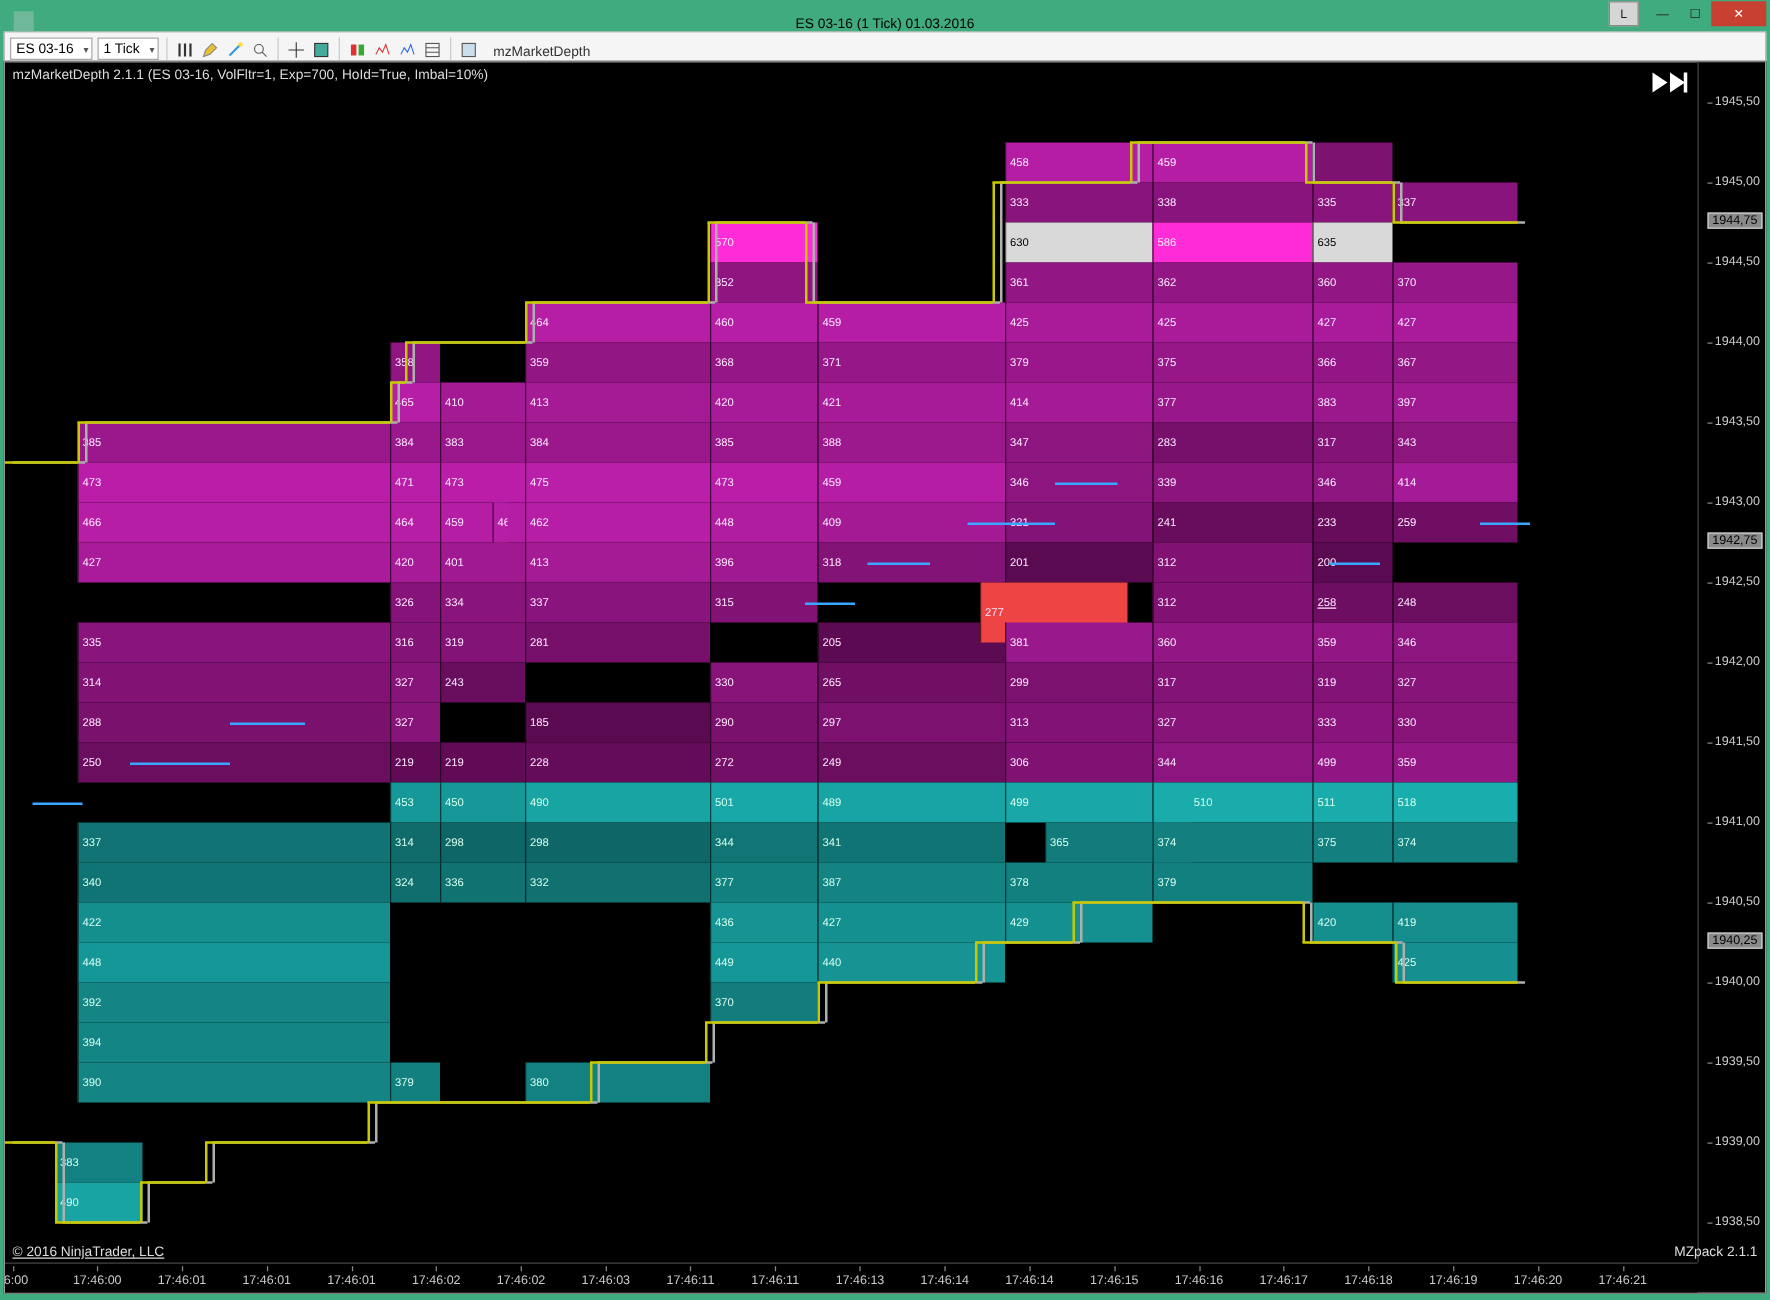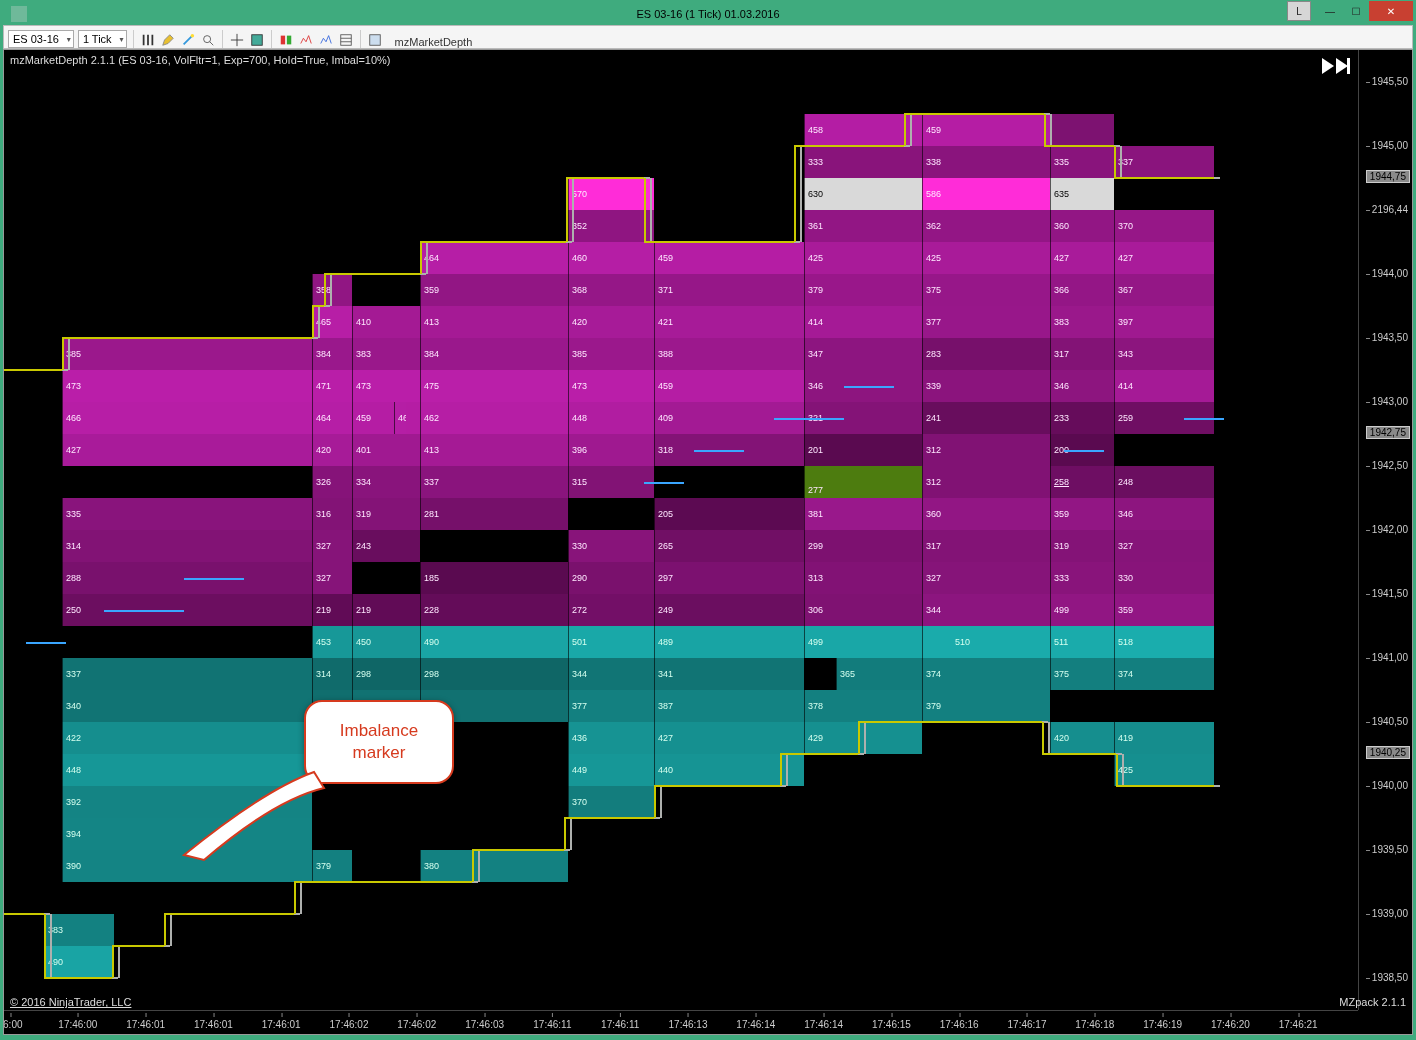--- a/index.html
+++ b/index.html
@@ -1,18 +1,18 @@
 <!DOCTYPE html>
 <html><head>
 <meta charset="utf-8">
 <style>
   * { box-sizing: border-box; margin: 0; padding: 0; }
   body { font-family: "Segoe UI", Tahoma, sans-serif; font-size: 11px; background: #3fab7e; }
   .window { width: 1416px; height: 1040px; background: #3fab7e; position: relative; padding: 3px; }
-  .titlebar { height: 22px; display: flex; align-items: center; background: #3fab7e; color: #000; position: relative; }
+  .titlebar { height: 22px; display: flex; align-items: flex-end; background: #3fab7e; color: #000; position: relative; }
   .titlebar .title { position: absolute; left: 50%; transform: translateX(-50%); font-size: 11px; }
   .app-icon { width: 16px; height: 16px; margin-left: 8px; background: #6fb99a; }
   .win-buttons { position: absolute; right: 0; top: -2px; display: flex; }
   .win-btn { width: 26px; height: 20px; display: flex; align-items: center; justify-content: center; font-size: 10px; color:#222; }
   .win-btn.l { width:24px; background:#d6d6d6; border:1px solid #888; margin-right:6px;}
   .win-btn.min, .win-btn.max { background:#3fab7e; }
   .win-btn.close { background:#c84031; color:#fff; width:44px;}
   .toolbar { height: 24px; background: #f5f5f5; border:1px solid #bbb; display:flex; align-items:flex-end; padding:0 4px; gap:4px; }
   .tb-dd { border:1px solid #aaa; background:#fff; height:18px; padding:0 14px 0 4px; font-size:11px; display:flex; align-items:center; position:relative;}
   .tb-dd:after { content:"▾"; position:absolute; right:2px; font-size:8px; color:#555;}
@@ -219,21 +219,21 @@
         <div class="cell ask" style="left: 800px; width: 118px; top: 96px; height: 32px; background: rgb(137, 20, 123);">333</div>
         <div class="cell ask highlight" style="left: 800px; width: 118px; top: 128px; height: 32px; background: rgb(230, 40, 210);">630</div>
         <div class="cell ask" style="left: 800px; width: 118px; top: 160px; height: 32px; background: rgb(146, 22, 132);">361</div>
         <div class="cell ask" style="left: 800px; width: 118px; top: 192px; height: 32px; background: rgb(169, 27, 153);">425</div>
         <div class="cell ask" style="left: 800px; width: 118px; top: 224px; height: 32px; background: rgb(153, 23, 138);">379</div>
         <div class="cell ask" style="left: 800px; width: 118px; top: 256px; height: 32px; background: rgb(165, 26, 150);">414</div>
         <div class="cell ask" style="left: 800px; width: 118px; top: 288px; height: 32px; background: rgb(141, 21, 128);">347</div>
         <div class="cell ask" style="left: 800px; width: 118px; top: 320px; height: 32px; background: rgb(141, 21, 127);">346</div>
         <div class="cell ask" style="left: 800px; width: 118px; top: 352px; height: 32px; background: rgb(132, 19, 119);">321</div>
         <div class="cell ask" style="left: 800px; width: 118px; top: 384px; height: 32px; background: rgb(90, 10, 80);">201</div>
-        <div class="cell ask" style="left: 800px; width: 118px; top: 416px; height: 48px; background: #4d7c0f;">277</div>
+        <div class="cell ask" style="left: 780px; width: 118px; top: 416px; height: 48px; background: #ef4444;">277</div>
         <div class="cell ask" style="left: 800px; width: 118px; top: 448px; height: 32px; background: rgb(153, 24, 139);">381</div>
         <div class="cell ask" style="left: 800px; width: 118px; top: 480px; height: 32px; background: rgb(125, 17, 112);">299</div>
         <div class="cell ask" style="left: 800px; width: 118px; top: 512px; height: 32px; background: rgb(130, 18, 117);">313</div>
         <div class="cell ask" style="left: 800px; width: 118px; top: 544px; height: 32px; background: rgb(127, 18, 114);">306</div>
         <div class="cell bid" style="left: 800px; width: 118px; top: 576px; height: 32px; background: rgb(25, 167, 167);">499</div>
         <div class="cell bid" style="left: 832px; width: 118px; top: 608px; height: 32px; background: rgb(18, 124, 124); text-align: center;">365</div>
         <div class="cell bid" style="left: 800px; width: 118px; top: 640px; height: 32px; background: rgb(19, 128, 128);">378</div>
         <div class="cell bid" style="left: 800px; width: 118px; top: 672px; height: 32px; background: rgb(21, 144, 144);">429</div>
         <div class="cell ask" style="left: 918px; width: 128px; top: 64px; height: 32px; background: rgb(181, 29, 164);">459</div>
         <div class="cell ask" style="left: 918px; width: 128px; top: 96px; height: 32px; background: rgb(138, 20, 125);">338</div>
@@ -385,21 +385,21 @@
         <div class="bluebar" style="left: 770px; width: 70px; top: 368px;"></div>
         <div class="bluebar" style="left: 840px; width: 50px; top: 336px;"></div>
         <div class="bluebar" style="left: 1060px; width: 40px; top: 400px;"></div>
         <div class="bluebar" style="left: 1180px; width: 40px; top: 368px;"></div>
         <div class="bluebar" style="left: 22px; width: 40px; top: 592px;"></div>
       </div>
 
     <div class="price-axis" id="paxis">
         <div class="price-tick" style="top: 26px;">1945,50</div>
         <div class="price-tick" style="top: 90px;">1945,00</div>
-        <div class="price-tick" style="top: 154px;">2196,44</div>
+        <div class="price-tick" style="top: 154px;">1944,50</div>
         <div class="price-tick" style="top: 218px;">1944,00</div>
         <div class="price-tick" style="top: 282px;">1943,50</div>
         <div class="price-tick" style="top: 346px;">1943,00</div>
         <div class="price-tick" style="top: 410px;">1942,50</div>
         <div class="price-tick" style="top: 474px;">1942,00</div>
         <div class="price-tick" style="top: 538px;">1941,50</div>
         <div class="price-tick" style="top: 602px;">1941,00</div>
         <div class="price-tick" style="top: 666px;">1940,50</div>
         <div class="price-tick" style="top: 730px;">1940,00</div>
         <div class="price-tick" style="top: 794px;">1939,50</div>
@@ -425,23 +425,14 @@
         <div class="time-tick" style="left: 819.6px;">17:46:14</div>
         <div class="time-tick" style="left: 887.4px;">17:46:15</div>
         <div class="time-tick" style="left: 955.2px;">17:46:16</div>
         <div class="time-tick" style="left: 1023px;">17:46:17</div>
         <div class="time-tick" style="left: 1090.8px;">17:46:18</div>
         <div class="time-tick" style="left: 1158.6px;">17:46:19</div>
         <div class="time-tick" style="left: 1226.4px;">17:46:20</div>
         <div class="time-tick" style="left: 1294.2px;">17:46:21</div>
       </div>
 
-    <div class="callout" style="left:300px; top:650px;">
-      <div class="callout-box">
-        <div>Imbalance</div>
-        <div>marker</div>
-      </div>
-      <svg style="position:absolute;left:-70px;top:70px;width:120px;height:90px;overflow:visible" viewBox="0 0 120 90">
-        <path d="M80 2 Q30 20 -50 85 L-30 90 Q40 30 90 18 Z" fill="#fff" stroke="#d63a1e" stroke-width="2"></path>
-      </svg>
-    </div>
   </div>
 </div>
 
 </body></html>

